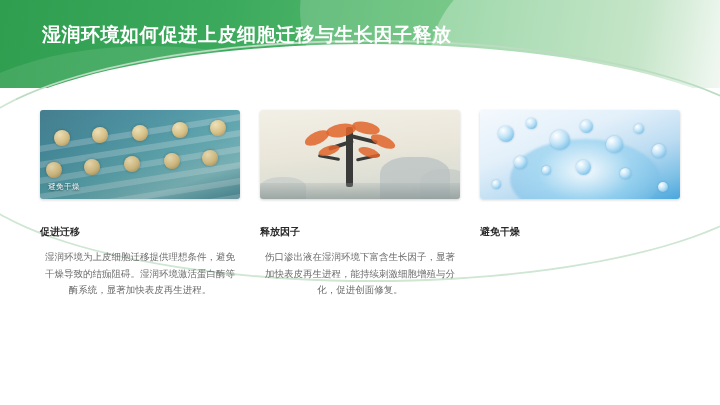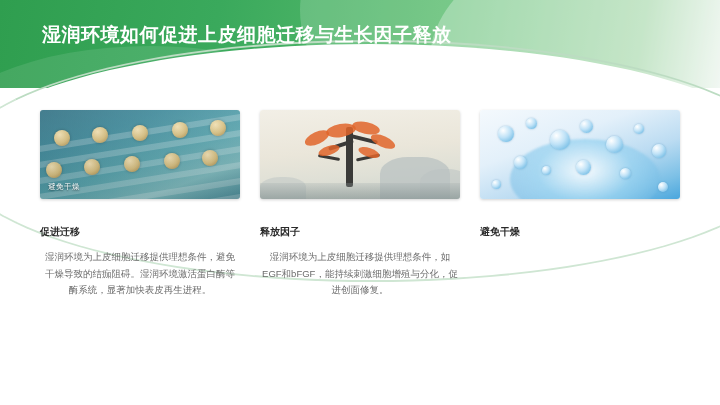--- a/index.html
+++ b/index.html
@@ -285,21 +285,21 @@
           <div class="leaf" style="left:44px; top:22px; width:26px; height:12px; transform:rotate(-25deg);"></div>
           <div class="leaf" style="left:66px; top:14px; width:30px; height:13px; transform:rotate(-10deg);"></div>
           <div class="leaf" style="left:92px; top:12px; width:28px; height:12px; transform:rotate(12deg);"></div>
           <div class="leaf" style="left:110px; top:26px; width:26px; height:11px; transform:rotate(24deg);"></div>
           <div class="leaf" style="left:58px; top:36px; width:22px; height:9px; transform:rotate(-18deg);"></div>
           <div class="leaf" style="left:98px; top:38px; width:22px; height:9px; transform:rotate(18deg);"></div>
           <div class="ground"></div>
         </div>
       </div>
       <div class="card-title">释放因子</div>
-      <div class="card-body">湿润环境为上皮细胞迁移提供理想条件，如EGF和bFGF，能持续刺激细胞增殖与分化，促进创面修复。</div>
+      <div class="card-body">伤口渗出液在湿润环境下富含生长因子，显著加快表皮再生进程，能持续刺激细胞增殖与分化，促进创面修复。</div>
     </div>
 
     <div class="card">
       <div class="card-image">
         <div class="img3">
           <div class="splash"></div>
           <div class="bub" style="left:18px; top:16px; width:16px; height:16px;"></div>
           <div class="bub" style="left:46px; top:8px; width:11px; height:11px;"></div>
           <div class="bub" style="left:70px; top:20px; width:20px; height:20px;"></div>
           <div class="bub" style="left:100px; top:10px; width:13px; height:13px;"></div>

